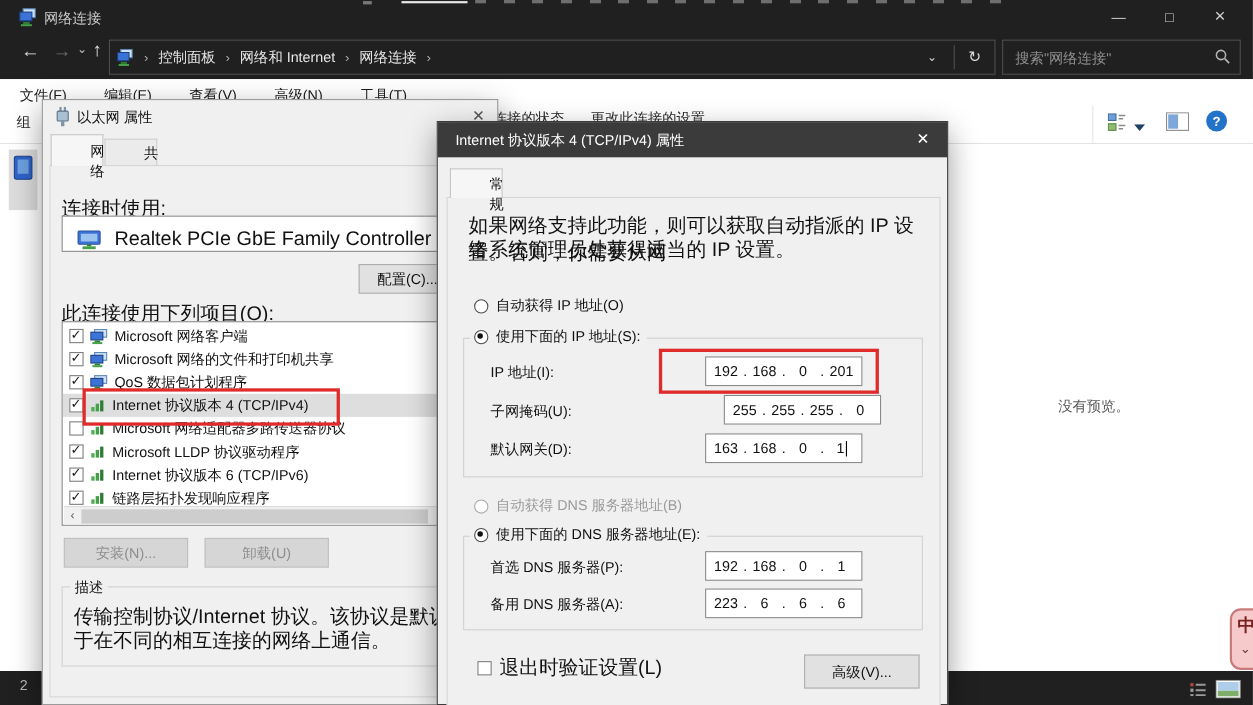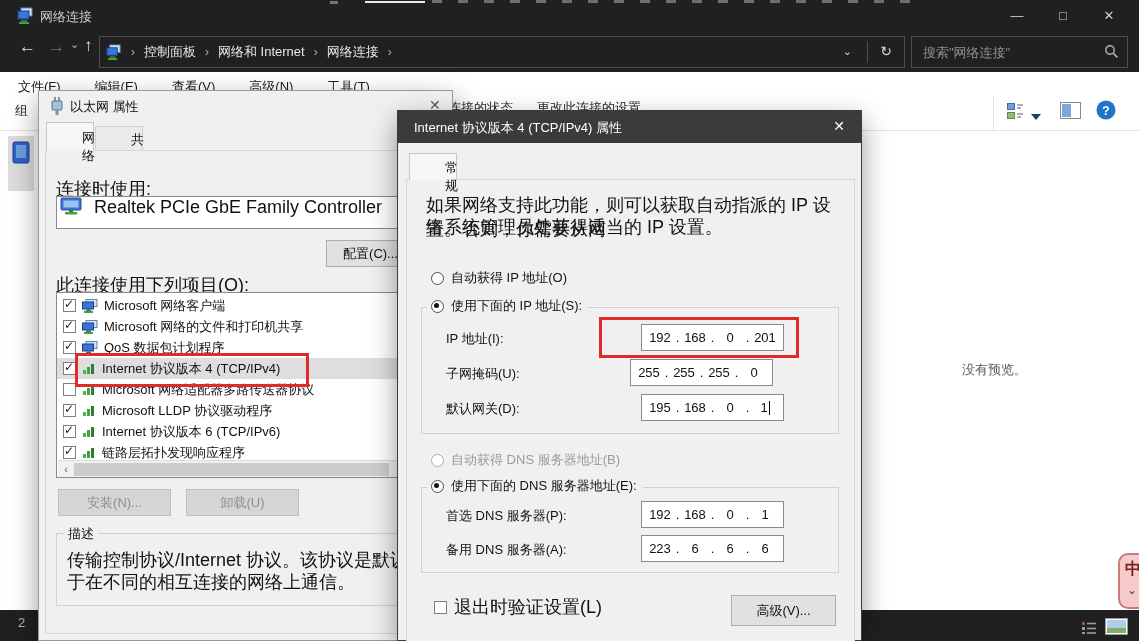--- a/index.html
+++ b/index.html
@@ -205,21 +205,21 @@
     <span class="abs" style="left:31px;top:7px;font-size:13px;color:#111;">以太网 属性</span>
     <span class="abs dlg-close" style="left:390px;top:6px;">✕</span>
 
     <div class="abs tab active" style="left:7px;top:31px;width:48px;height:29px;padding-top:6px;">网络</div>
     <div class="abs tab inactive" style="left:56px;top:35px;width:48px;height:25px;padding-top:4px;">共享</div>
 
     <div class="abs panel" style="left:6px;top:59px;width:403px;height:484px;"></div>
 
     <span class="abs t13" style="left:17px;top:86px;">连接时使用:</span>
 
-    <div class="abs whitebox" style="left:17px;top:105px;width:385px;height:33px;display:flex;align-items:flex-start;gap:12px;padding-left:3px;">
+    <div class="abs whitebox" style="left:17px;top:105px;width:385px;height:33px;display:flex;align-items:flex-end;gap:12px;padding-left:13px;">
       <span style="display:flex;">
         <svg width="22" height="19" viewBox="0 0 22 19">
             <rect x="1" y="1" width="20" height="12" rx="1" fill="#3b74d6" stroke="#2a5199"></rect>
             <rect x="3.5" y="3.5" width="15" height="7" fill="#9cc3f0"></rect>
             <rect x="9" y="13" width="4" height="2" fill="#2e7d32"></rect>
             <rect x="5" y="15" width="12" height="2.5" fill="#43a047"></rect>
           </svg>
       </span>
       <span class="t13">Realtek PCIe GbE Family Controller</span>
     </div>
@@ -353,33 +353,33 @@
         <span class="dot">.</span>
       <span class="seg">168</span>
         <span class="dot">.</span>
       <span class="seg">0</span>
         <span class="dot">.</span>
       <span class="seg">201</span>
     </div>
     <div class="abs redbox" style="left:201px;top:206px;width:200px;height:41px;z-index:4;"></div>
 
     <span class="abs fieldlabel" style="left:48px;top:254px;">子网掩码(U):</span>
-    <div class="abs ipbox" style="left:232px;top:248px;width:143px;height:27px;">
+    <div class="abs ipbox" style="left:260px;top:248px;width:143px;height:27px;">
       <span class="seg">255</span>
         <span class="dot">.</span>
       <span class="seg">255</span>
         <span class="dot">.</span>
       <span class="seg">255</span>
         <span class="dot">.</span>
       <span class="seg">0</span>
     </div>
 
     <span class="abs fieldlabel" style="left:48px;top:289px;">默认网关(D):</span>
     <div class="abs ipbox" style="left:243px;top:283px;width:143px;height:27px;">
-      <span class="seg">195</span>
+      <span class="seg">163</span>
         <span class="dot">.</span>
       <span class="seg">168</span>
         <span class="dot">.</span>
       <span class="seg">0</span>
         <span class="dot">.</span>
       <span class="seg"><span>1</span><span class="caret"></span></span>
     </div>
 
     <div class="abs" style="left:33px;top:340px;display:flex;align-items:center;gap:7px;">
       <span class="radio disabled"></span>

